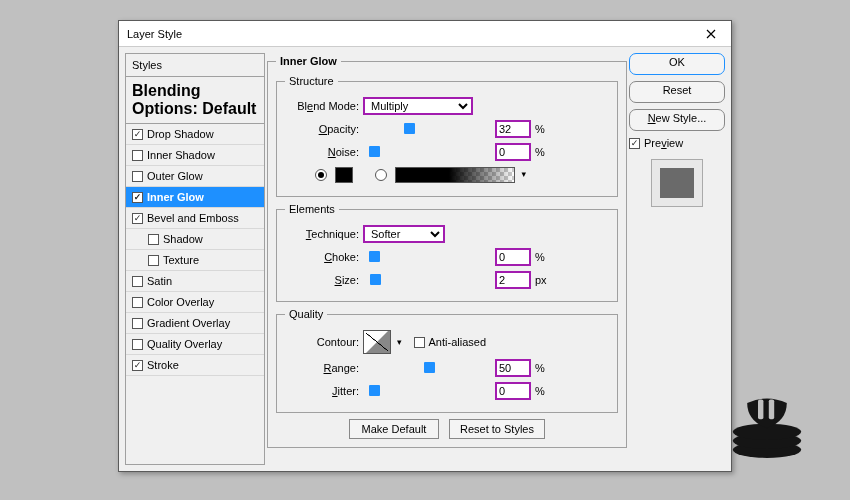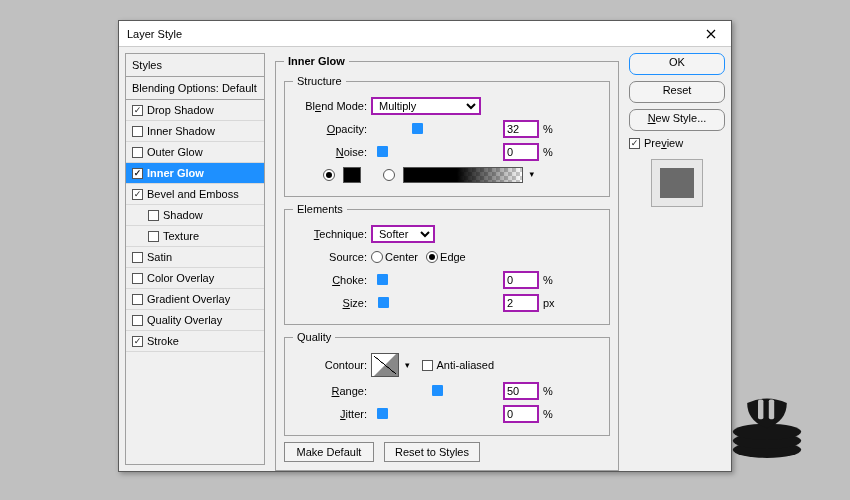--- a/index.html
+++ b/index.html
@@ -2,24 +2,24 @@
 <html><head>
 <meta charset="utf-8">
 <style>
   * { box-sizing: border-box; font-family: "Segoe UI", Tahoma, Arial, sans-serif; font-size: 11px; }
   body { margin: 0; background: #c0c0c0; width: 850px; height: 500px; position: relative; }
   .dialog { position: absolute; left: 118px; top: 20px; width: 614px; height: 452px; background: #f0f0f0; border: 1px solid #5a5a5a; box-shadow: 2px 2px 5px rgba(0,0,0,0.3); }
   .titlebar { height: 26px; background: #fff; border-bottom: 1px solid #ccc; display: flex; align-items: center; padding-left: 8px; }
   .titlebar .title { flex: 1; }
   .closebtn { width: 40px; height: 26px; display: flex; align-items: center; justify-content: center; cursor: pointer; }
   .closebtn svg { width: 10px; height: 10px; }
-  .body { display: flex; padding: 6px; gap: 10px; height: calc(100% - 26px); }
+  .body { display: flex; padding: 6px; gap: 2px; height: calc(100% - 26px); }
   .left { width: 140px; border: 1px solid #a0a0a0; background: #f0f0f0; }
   .left-heading { padding: 5px 6px; border-bottom: 1px solid #a0a0a0; }
-  .left-sub { padding: 5px 6px; border-bottom: 1px solid #a0a0a0; font-size: 11px; }
+  .left-sub { padding: 5px 6px; border-bottom: 1px solid #a0a0a0; font-size: 16px; font-weight: bold; }
   .left-item { display: flex; align-items: center; padding: 4px 6px; gap: 4px; border-bottom: 1px solid #d8d8d8; cursor: pointer; }
   .left-item.indent { padding-left: 22px; }
   .left-item.selected { background: #1e90ff; color: #fff; font-weight: bold; }
   .chk { width: 11px; height: 11px; border: 1px solid #555; background: #fff; display: flex; align-items: center; justify-content: center; flex-shrink: 0; }
   .chk.checked::after { content: "✓"; font-size: 9px; line-height: 1; color: #1a1a1a; }
   .left-item.selected .chk.checked::after { color: #1a1a1a; }
 
   .center { flex: 1; padding-top: 2px; }
   fieldset { border: 1px solid #a0a0a0; margin: 0 0 6px 0; padding: 6px 8px 8px 8px; }
   legend { padding: 0 4px; font-weight: bold; font-weight: normal; }
@@ -34,21 +34,21 @@
   .slider { position: relative; flex: 0 0 120px; height: 14px; margin: 0 6px; }
   .slider .thumb { position: absolute; top: 1px; width: 11px; height: 11px; background: #1e90ff; border-radius: 1px; }
   .unit { width: 20px; padding-left: 4px; }
   .radio { width: 12px; height: 12px; border: 1px solid #555; border-radius: 50%; background: #fff; display: inline-flex; align-items: center; justify-content: center; margin-right: 2px; vertical-align: middle;}
   .radio.on::after { content: ""; width: 6px; height: 6px; background: #000; border-radius: 50%; }
   .swatch { width: 18px; height: 16px; border: 1px solid #555; background: #000; }
   .gradient-strip { width: 120px; height: 16px; border: 1px solid #555; background: linear-gradient(to right, #000 0%, #000 45%, rgba(0,0,0,0) 100%), repeating-conic-gradient(#ccc 0 25%, #fff 0 50%) 0 0/8px 8px; position: relative; }
   .gradient-strip::after { content: "▾"; position: absolute; right: -12px; top: 1px; font-size: 9px; }
   .contour-sw { width: 28px; height: 24px; border: 1px solid #555; background: linear-gradient(135deg, #fff 0 49%, #888 51% 100%); position: relative;}
   .contour-sw::after { content:""; position:absolute; left:2px; right:2px; top:2px; bottom:2px; background: linear-gradient(to top right, transparent 48%, #000 49%, #000 51%, transparent 52%);}
-  .buttons-row { display:flex; gap:10px; margin-top:4px; }
+  .buttons-row { display:flex; gap:10px; justify-content:center; margin-top:4px; }
   .btn { border: 1px solid #888; background: #f4f4f4; padding: 3px 10px; cursor: pointer; min-width: 90px; text-align: center; }
   .right-col { width: 96px; display: flex; flex-direction: column; gap: 6px; align-items: stretch; padding-top: 0px;}
   .right-col .btn { min-width: 0; width: 96px; height: 22px; padding: 2px 0; border-radius: 7px; }
   .preview-sw { width: 52px; height: 48px; border: 1px solid #aaa; background: #eee; box-shadow: inset 0 0 0 8px #e8e8e8; margin: 4px auto 0 auto; display: flex; align-items: center; justify-content: center;}
   .preview-sw .inner { width: 34px; height: 30px; background: #6a6a6a; }
   .preview-row { display:flex; align-items:center; gap:4px; }
   .logo { position:absolute; right: 38px; bottom: 34px; width: 90px; height: 72px;}
 </style>
 </head>
 <body>
@@ -150,28 +150,21 @@
             <span style="width:10px"></span>
             <span class="radio"></span>
             <span class="gradient-strip"></span>
           </div>
         </fieldset>
 
         <fieldset class="inner">
           <legend>Elements</legend>
           <div class="row">
             <span class="lbl"><span class="u">T</span>echnique:</span>
-            <select style="width:64px"><option>Softer</option></select>
-          </div>
-          <div class="row">
-            <span class="lbl">Source:</span>
-            <span class="radio"></span>
-            <span style="margin-right:8px"><span class="u">C</span>enter</span>
-            <span class="radio on"></span>
-            <span><span class="u">E</span>dge</span>
+            <select style="width:82px"><option>Softer</option></select>
           </div>
           <div class="row">
             <span class="lbl"><span class="u">C</span>hoke:</span>
             <div class="slider">
                 <div class="thumb" style="left:0px"></div>
               </div>
             <input type="text" class="num" value="0" style="">
             <span class="unit">%</span>
           </div>
           <div class="row">

